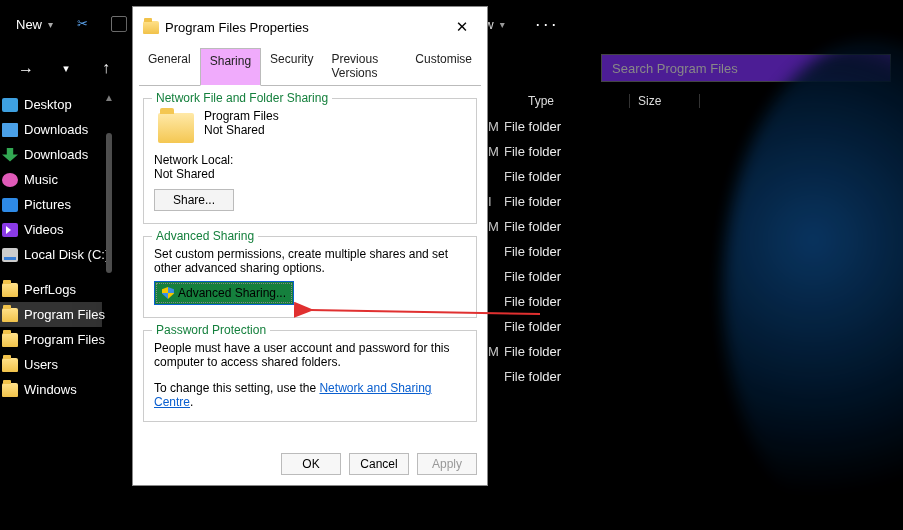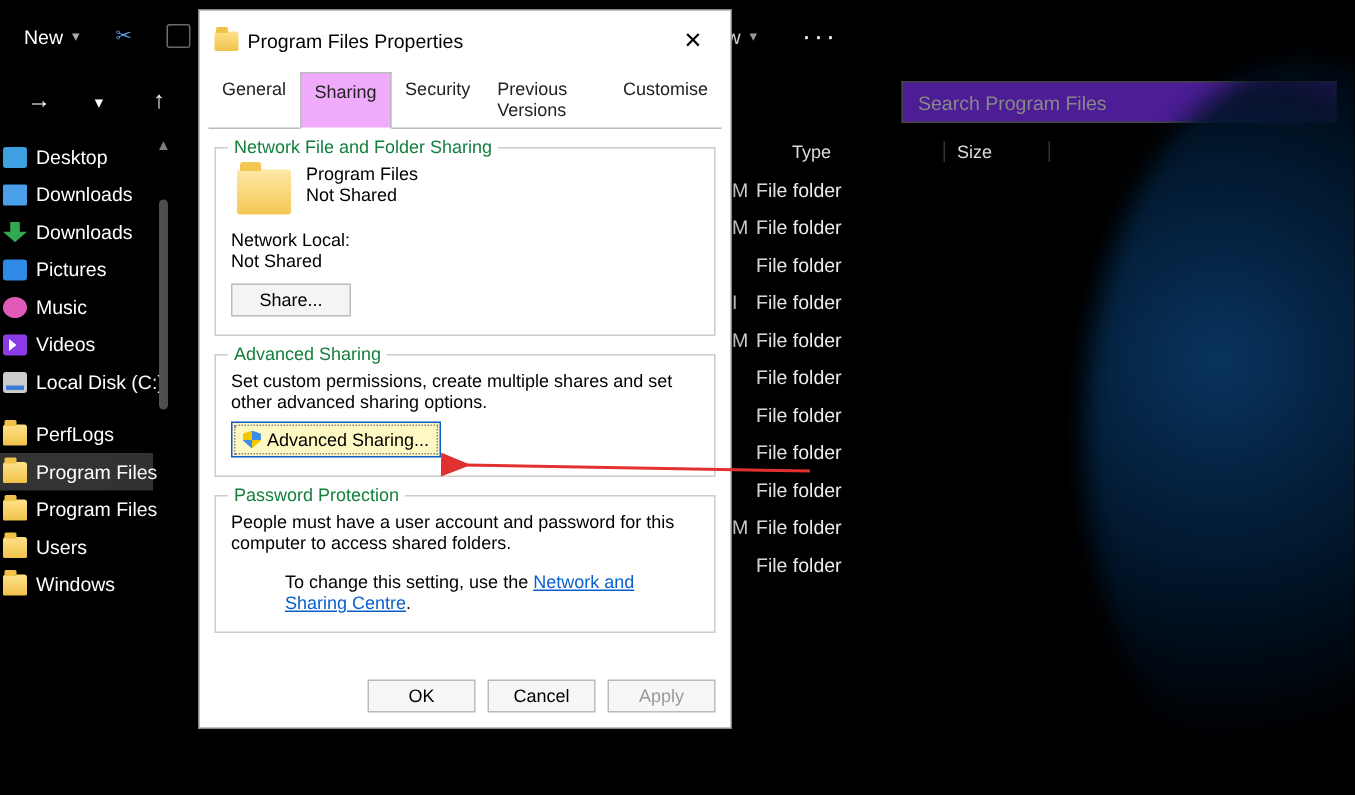--- a/index.html
+++ b/index.html
@@ -64,27 +64,27 @@
   .tab.active { background:#f0abfc; border:1px solid #bbb; border-bottom:1px solid #fff; position:relative; top:1px;}
   .tabline { border-bottom:1px solid #bbb; margin:0 6px;}
   
   .group { border:1px solid #ccc; margin:12px 10px 0 10px; padding:10px 10px 12px 10px; position:relative;}
   .group-title { position:absolute; top:-8px; left:8px; background:#fff; padding:0 4px; font-size:12px; color:#15803d;}
   .share-block { display:flex; gap:10px; align-items:flex-start;}
   .big-folder { width:36px; height:30px; background:linear-gradient(#ffe9a8,#f4c752); border-radius:2px; position:relative; margin:4px 0 0 4px;}
   .big-folder::before{content:'';position:absolute;top:-5px;left:2px;width:14px;height:6px;background:#f4c752;border-radius:2px 2px 0 0;}
   .share-btn { margin-top:8px; width:80px; height:22px; border:1px solid #bbb; background:#f4f4f4; font-size:12px; cursor:pointer;}
   
-  .adv-btn { margin-top:6px; height:24px; width:140px; border:1px solid #0a5fcf; background:#fef9c3; font-size:12px; cursor:pointer; display:flex; align-items:center; justify-content:center; gap:4px; outline:1px dotted #888; outline-offset:-3px;}
+  .adv-btn { margin-top:6px; height:24px; width:140px; border:1px solid #0a5fcf; background:#15803d; font-size:12px; cursor:pointer; display:flex; align-items:center; justify-content:center; gap:4px; outline:1px dotted #888; outline-offset:-3px;}
   .shield { width:12px; height:12px; display:inline-block; background:conic-gradient(#3a8ee6 0 25%, #f3c600 0 50%, #3a8ee6 0 75%, #f3c600 0 100%); clip-path: polygon(50% 0,100% 18%,100% 55%,50% 100%,0 55%,0 18%);}
   
   .link { color:#0a5fcf; text-decoration:underline; cursor:pointer;}
   
   .dlg-buttons { position:absolute; bottom:10px; right:10px; display:flex; gap:8px;}
-  .dlg-btn { width:72px; height:22px; border:1px solid #bbb; background:#f7f7f7; font-size:12px; cursor:pointer;}
+  .dlg-btn { width:60px; height:22px; border:1px solid #bbb; background:#f7f7f7; font-size:12px; cursor:pointer;}
   .dlg-btn.disabled { color:#999; cursor:default;}
   
   
   .arrow-ann { position:absolute; pointer-events:none; }
   .arrow-ann svg { overflow:visible; }
 </style>
 </head>
 <body>
 
 <div class="bg-swirl"></div>
@@ -131,26 +131,26 @@
       </div>
     <div class="sb-item">
         <span class="sb-ico ico-docs"></span>
         <span>Downloads</span>
       </div>
     <div class="sb-item">
         <span class="sb-ico ico-down"></span>
         <span>Downloads</span>
       </div>
     <div class="sb-item">
+        <span class="sb-ico ico-music"></span>
+        <span>Music</span>
+      </div>
+    <div class="sb-item">
         <span class="sb-ico ico-pics"></span>
         <span>Pictures</span>
-      </div>
-    <div class="sb-item">
-        <span class="sb-ico ico-music"></span>
-        <span>Music</span>
       </div>
     <div class="sb-item">
         <span class="sb-ico ico-videos"></span>
         <span>Videos</span>
       </div>
     <div class="sb-item">
         <span class="sb-ico disk-ico"></span>
         <span>Local Disk (C:)</span>
       </div>
     <div style="height:10px"></div>
@@ -271,21 +271,21 @@
     <div>Set custom permissions, create multiple shares and set other advanced sharing options.</div>
     <button class="adv-btn">
       <span class="shield"></span>
       <span>Advanced Sharing...</span>
     </button>
   </div>
 
   <div class="group">
     <div class="group-title">Password Protection</div>
     <div>People must have a user account and password for this computer to access shared folders.</div>
-    <div style="margin-top:12px;margin-left:36px;">
+    <div style="margin-top:12px;">
       <span>To change this setting, use the </span><span class="link">Network and Sharing Centre</span><span>.</span>
     </div>
   </div>
 
   <div class="dlg-buttons">
     <button class="dlg-btn">OK</button>
     <button class="dlg-btn">Cancel</button>
     <button class="dlg-btn disabled">Apply</button>
   </div>
 </div>

